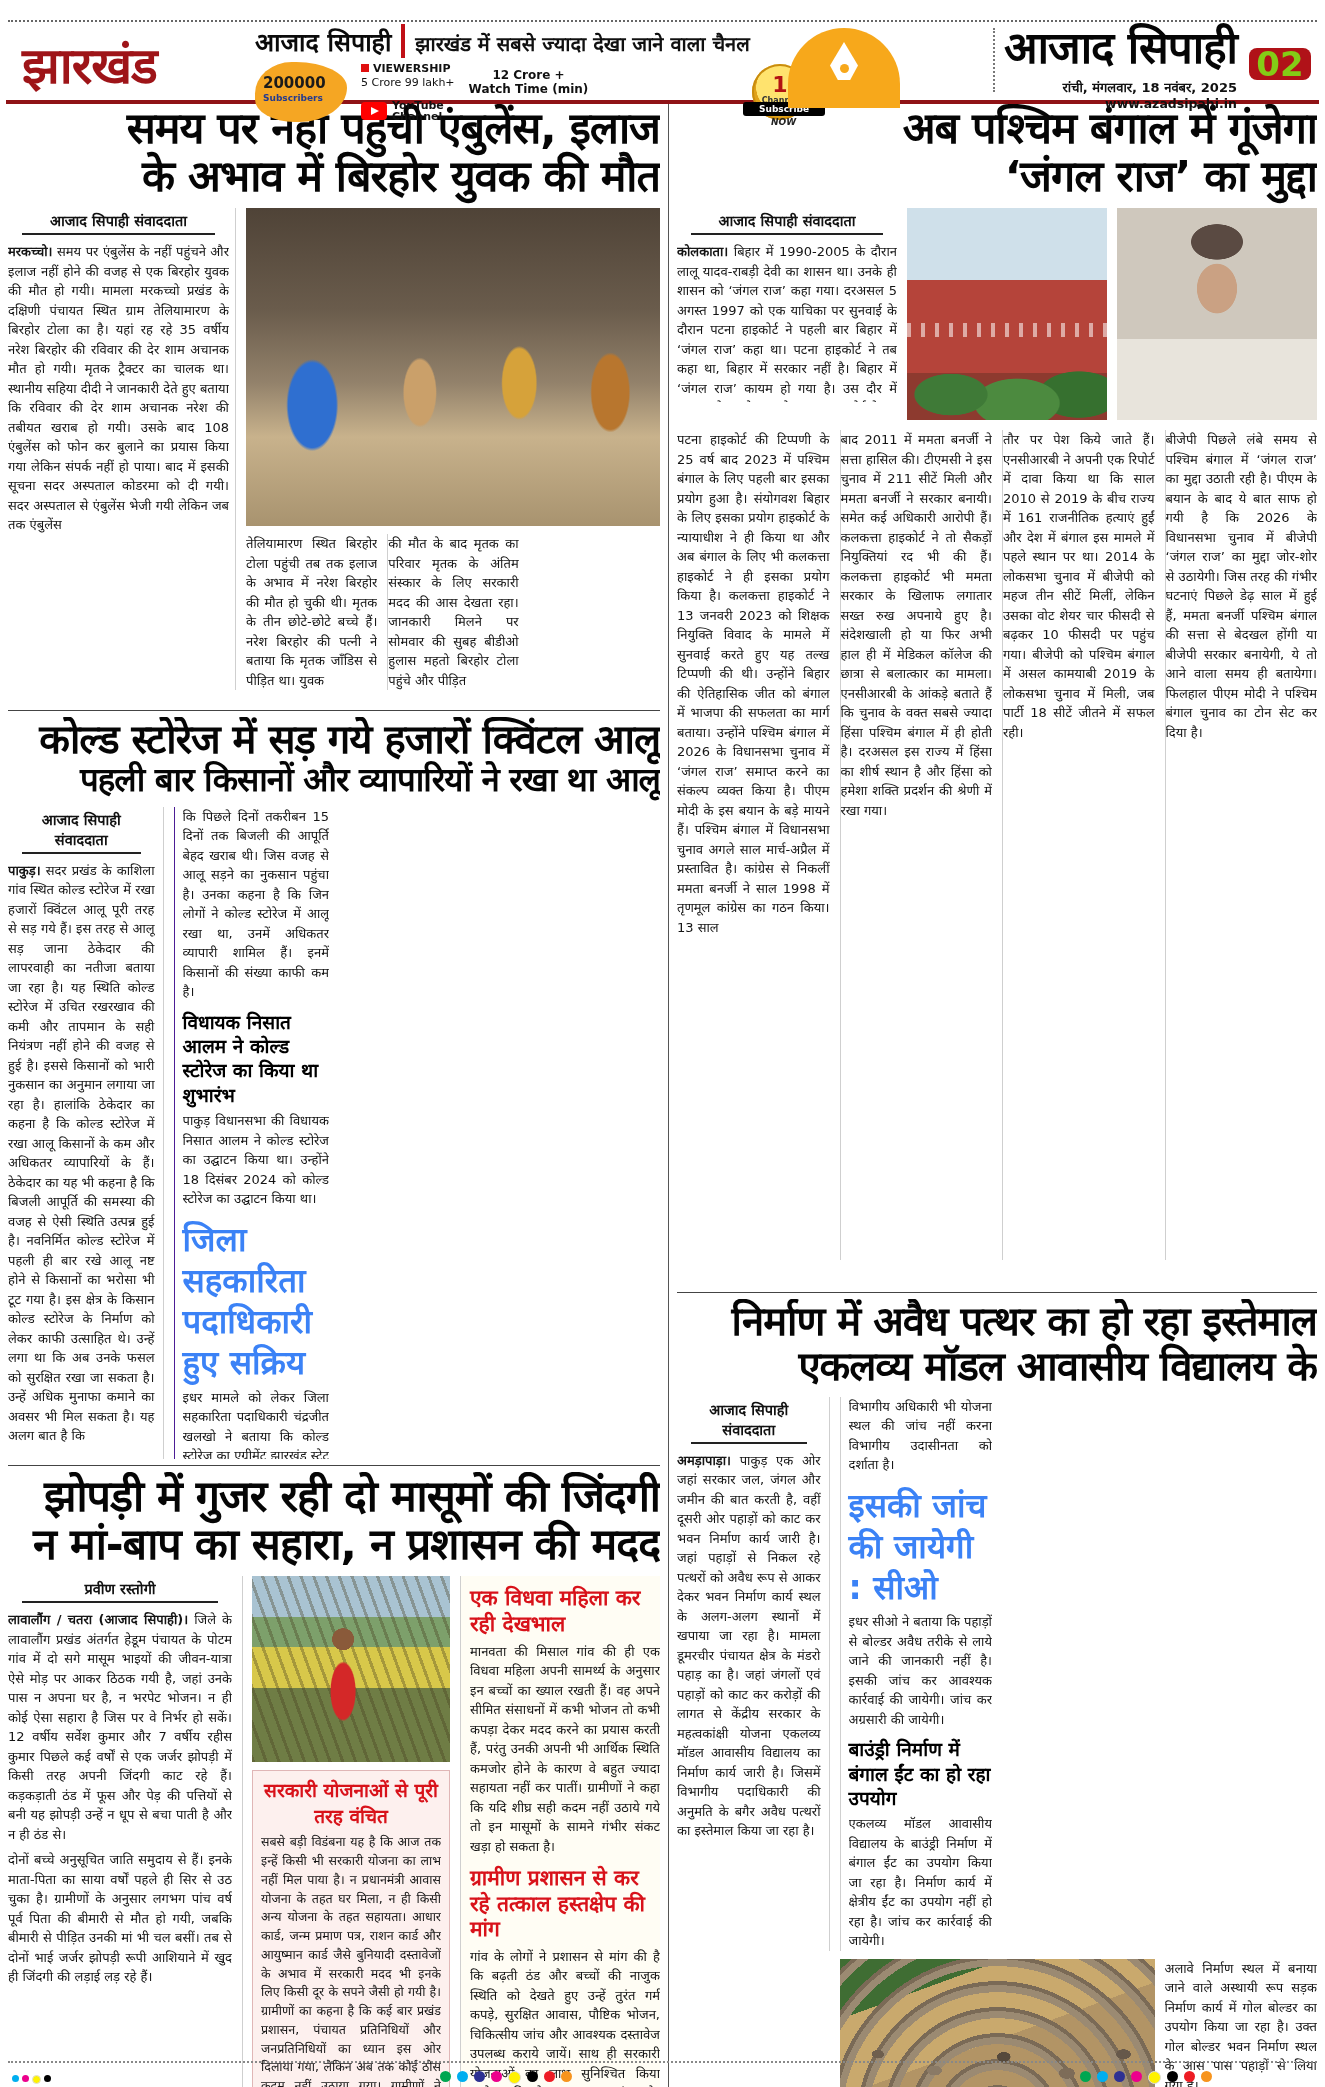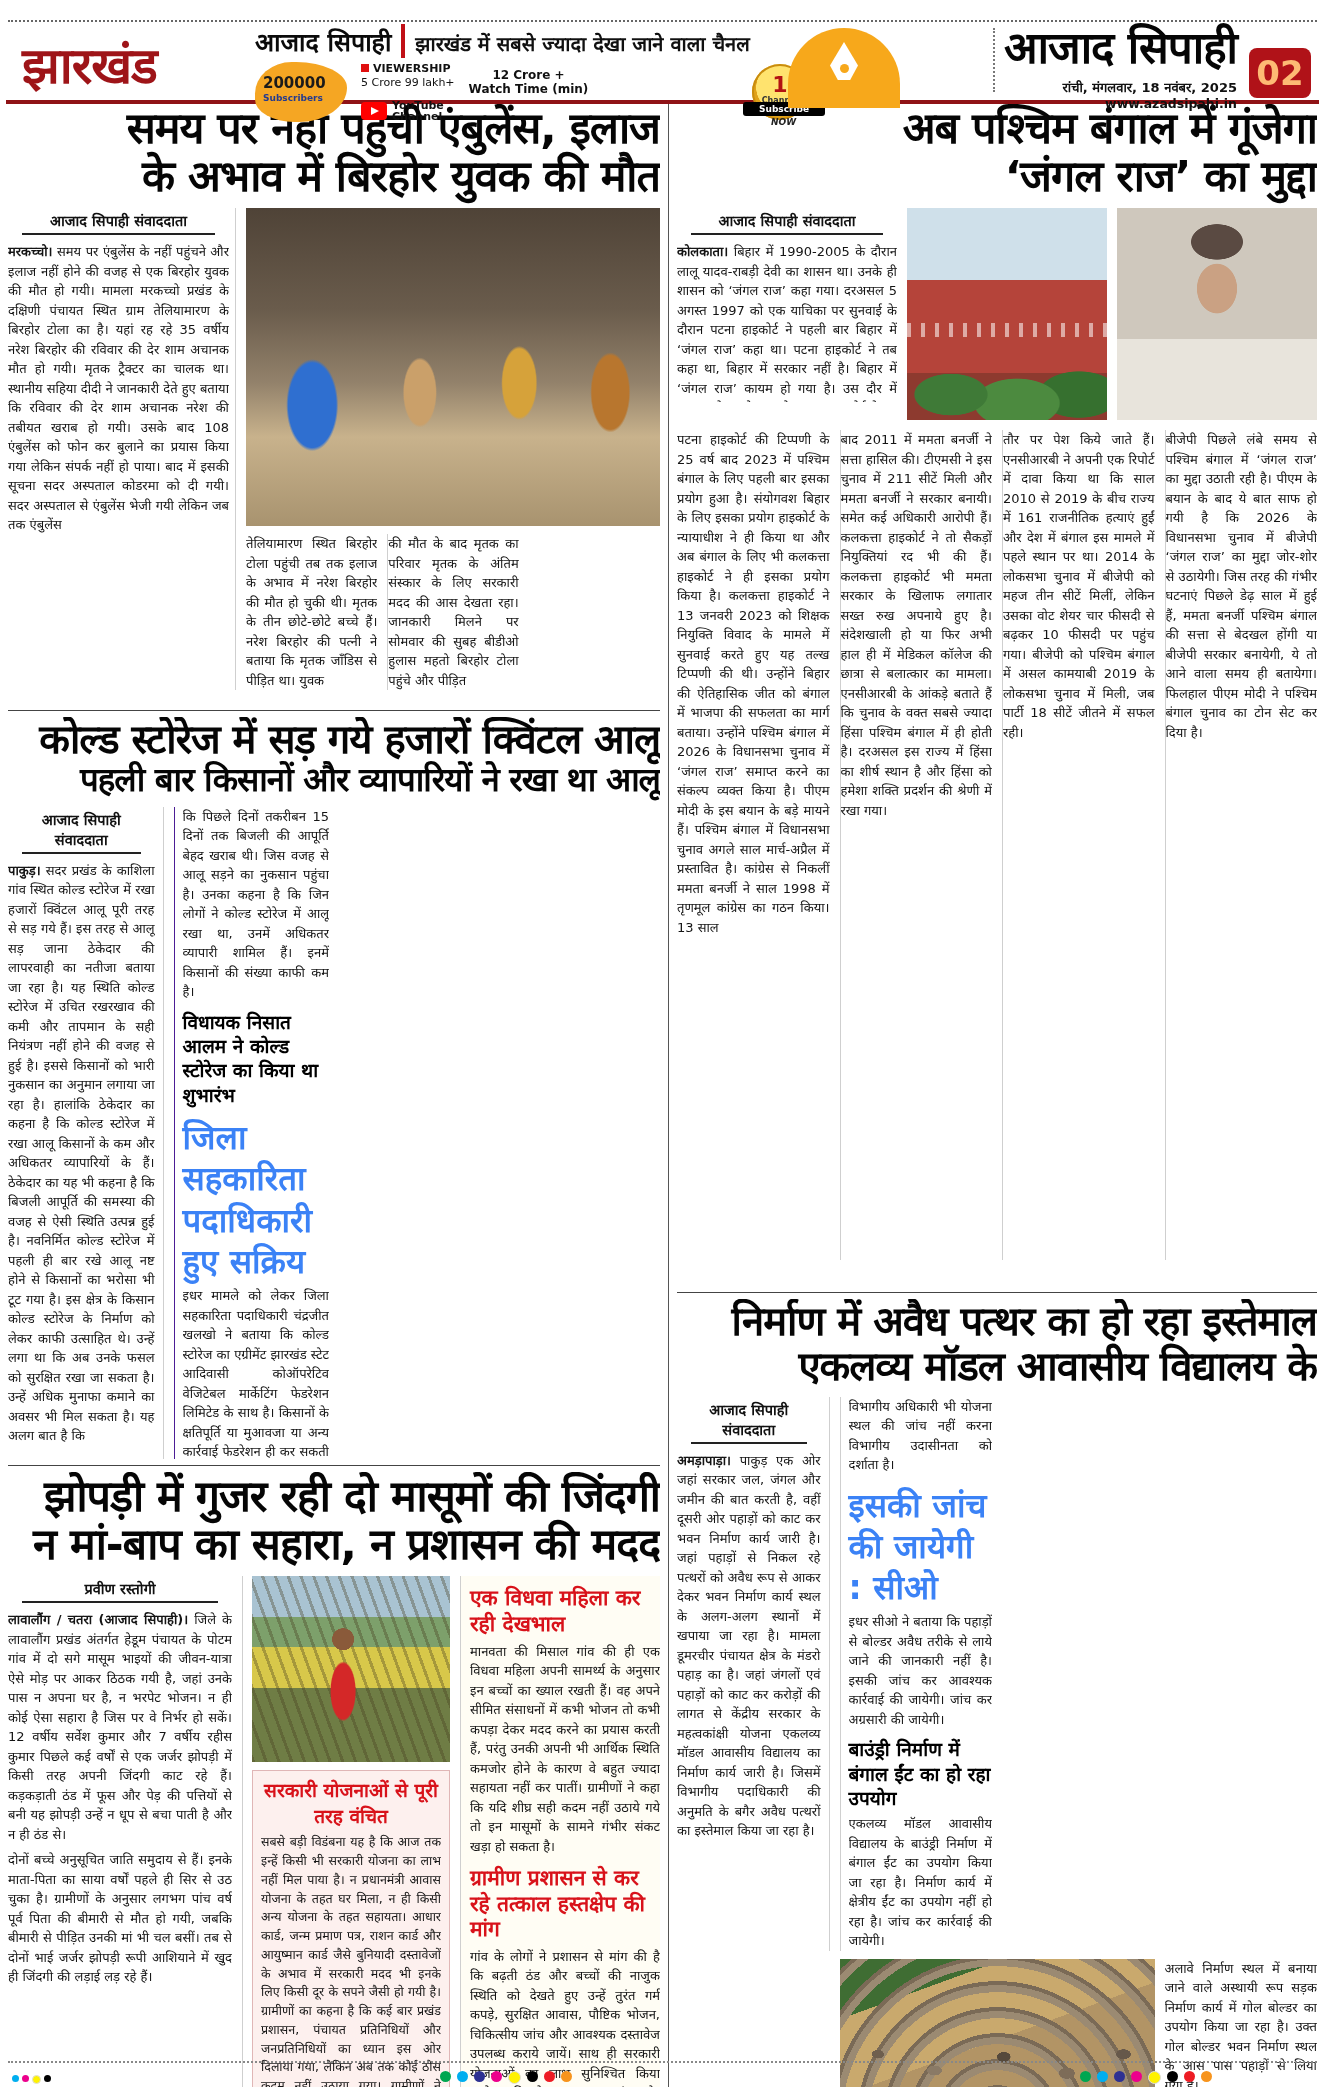--- a/index.html
+++ b/index.html
@@ -34,22 +34,22 @@
   .now{position:absolute;left:516px;top:93px;font-size:9px;font-style:italic;font-weight:700;color:#222;}
   .penlogo{position:absolute;left:788px;top:28px;width:112px;height:80px;border-radius:56px 56px 0 0;background:#f7a81b;overflow:hidden;}
   .nib{position:absolute;left:42px;top:14px;width:28px;height:38px;background:#fff;
        clip-path:polygon(50% 0,100% 62%,72% 100%,28% 100%,0 62%);}
   .nibdot{position:absolute;left:52px;top:36px;width:9px;height:9px;border-radius:50%;background:#f7a81b;}
   .mast{position:absolute;right:88px;top:26px;text-align:right;}
   .mast-title{font-size:44px;font-weight:800;color:#050505;letter-spacing:-1px;line-height:1;}
   .mast-date{font-size:13px;font-weight:700;margin-top:8px;color:#111;}
   .mast-web{font-size:12.5px;font-weight:700;color:#111;}
   .mast-sep{position:absolute;right:330px;top:28px;height:64px;border-left:2px dotted #777;}
-  .pagebadge{position:absolute;right:14px;top:48px;width:62px;height:50px;background:#b01218;border-radius:8px;
-             color:#fdba74;font-size:34px;font-weight:800;display:flex;align-items:center;justify-content:center;}
+  .pagebadge{position:absolute;right:14px;top:48px;width:62px;height:32px;background:#b01218;border-radius:8px;
+             color:#84cc16;font-size:34px;font-weight:800;display:flex;align-items:center;justify-content:center;}
   .redrule{height:4px;background:#8f1216;margin:0 6px;}
   
   .cols2{display:flex;align-items:stretch;padding:0 8px;}
   .half-l{width:652px;flex:0 0 auto;padding-right:8px;}
   .half-r{flex:1;padding-left:8px;}
   .vrule{width:0;border-left:1px solid #555;}
   .secdiv{border-top:1px solid #444;margin:6px 0;}
   .hl{font-weight:800;color:#050505;text-align:right;line-height:1.12;letter-spacing:-1px;}
   .hl1{font-size:43px;}
   .hl2{font-size:40px;}
@@ -211,20 +211,21 @@
         <div class="hl" style="font-size:33px;">पहली बार किसानों और व्यापारियों ने रखा था आलू</div>
         <div class="grid">
           <div class="a3-c1">
             <div class="byl">आजाद सिपाही संवाददाता</div>
             <div class="bd"><b>पाकुड़।</b> <span>सदर प्रखंड के काशिला गांव स्थित कोल्ड स्टोरेज में रखा हजारों क्विंटल आलू पूरी तरह से सड़ गये हैं। इस तरह से आलू सड़ जाना ठेकेदार की लापरवाही का नतीजा बताया जा रहा है। यह स्थिति कोल्ड स्टोरेज में उचित रखरखाव की कमी और तापमान के सही नियंत्रण नहीं होने की वजह से हुई है। इससे किसानों को भारी नुकसान का अनुमान लगाया जा रहा है। हालांकि ठेकेदार का कहना है कि कोल्ड स्टोरेज में रखा आलू किसानों के कम और अधिकतर व्यापारियों के हैं। ठेकेदार का यह भी कहना है कि बिजली आपूर्ति की समस्या की वजह से ऐसी स्थिति उत्पन्न हुई है। नवनिर्मित कोल्ड स्टोरेज में पहली ही बार रखे आलू नष्ट होने से किसानों का भरोसा भी टूट गया है। इस क्षेत्र के किसान कोल्ड स्टोरेज के निर्माण को लेकर काफी उत्साहित थे। उन्हें लगा था कि अब उनके फसल को सुरक्षित रखा जा सकता है। उन्हें अधिक मुनाफा कमाने का अवसर भी मिल सकता है। यह अलग बात है कि</span></div>
           </div>
 
           <div class="a3-c4">
             <div class="bd">कि पिछले दिनों तकरीबन 15 दिनों तक बिजली की आपूर्ति बेहद खराब थी। जिस वजह से आलू सड़ने का नुकसान पहुंचा है। उनका कहना है कि जिन लोगों ने कोल्ड स्टोरेज में आलू रखा था, उनमें अधिकतर व्यापारी शामिल हैं। इनमें किसानों की संख्या काफी कम है।</div>
             <div class="subh">विधायक निसात आलम ने कोल्ड स्टोरेज का किया था शुभारंभ</div>
+            <div class="bd">पाकुड़ विधानसभा की विधायक निसात आलम ने कोल्ड स्टोरेज का उद्घाटन किया था। उन्होंने 18 दिसंबर 2024 को कोल्ड स्टोरेज का उद्घाटन किया था।</div>
             <div class="bigq">जिला सहकारिता पदाधिकारी हुए सक्रिय</div>
             <div class="bd">इधर मामले को लेकर जिला सहकारिता पदाधिकारी चंद्रजीत खलखो ने बताया कि कोल्ड स्टोरेज का एग्रीमेंट झारखंड स्टेट आदिवासी कोऑपरेटिव वेजिटेबल मार्केटिंग फेडरेशन लिमिटेड के साथ है। किसानों के क्षतिपूर्ति या मुआवजा या अन्य कार्रवाई फेडरेशन ही कर सकती है। विभाग का काम सिर्फ मॉनिटरिंग करना था। आलू के सड़ जाने की खबर के बाद निसात आलम से मेरी बात हुई। इसमें फेडरेशन से बात करने का निर्देश दिया गया है।</div>
           </div>
         </div>
       </section>
 
       <div class="secdiv"></div>
 
       <section class="art a4">
         <div class="hl hl1">झोपड़ी में गुजर रही दो मासूमों की जिंदगी</div>

